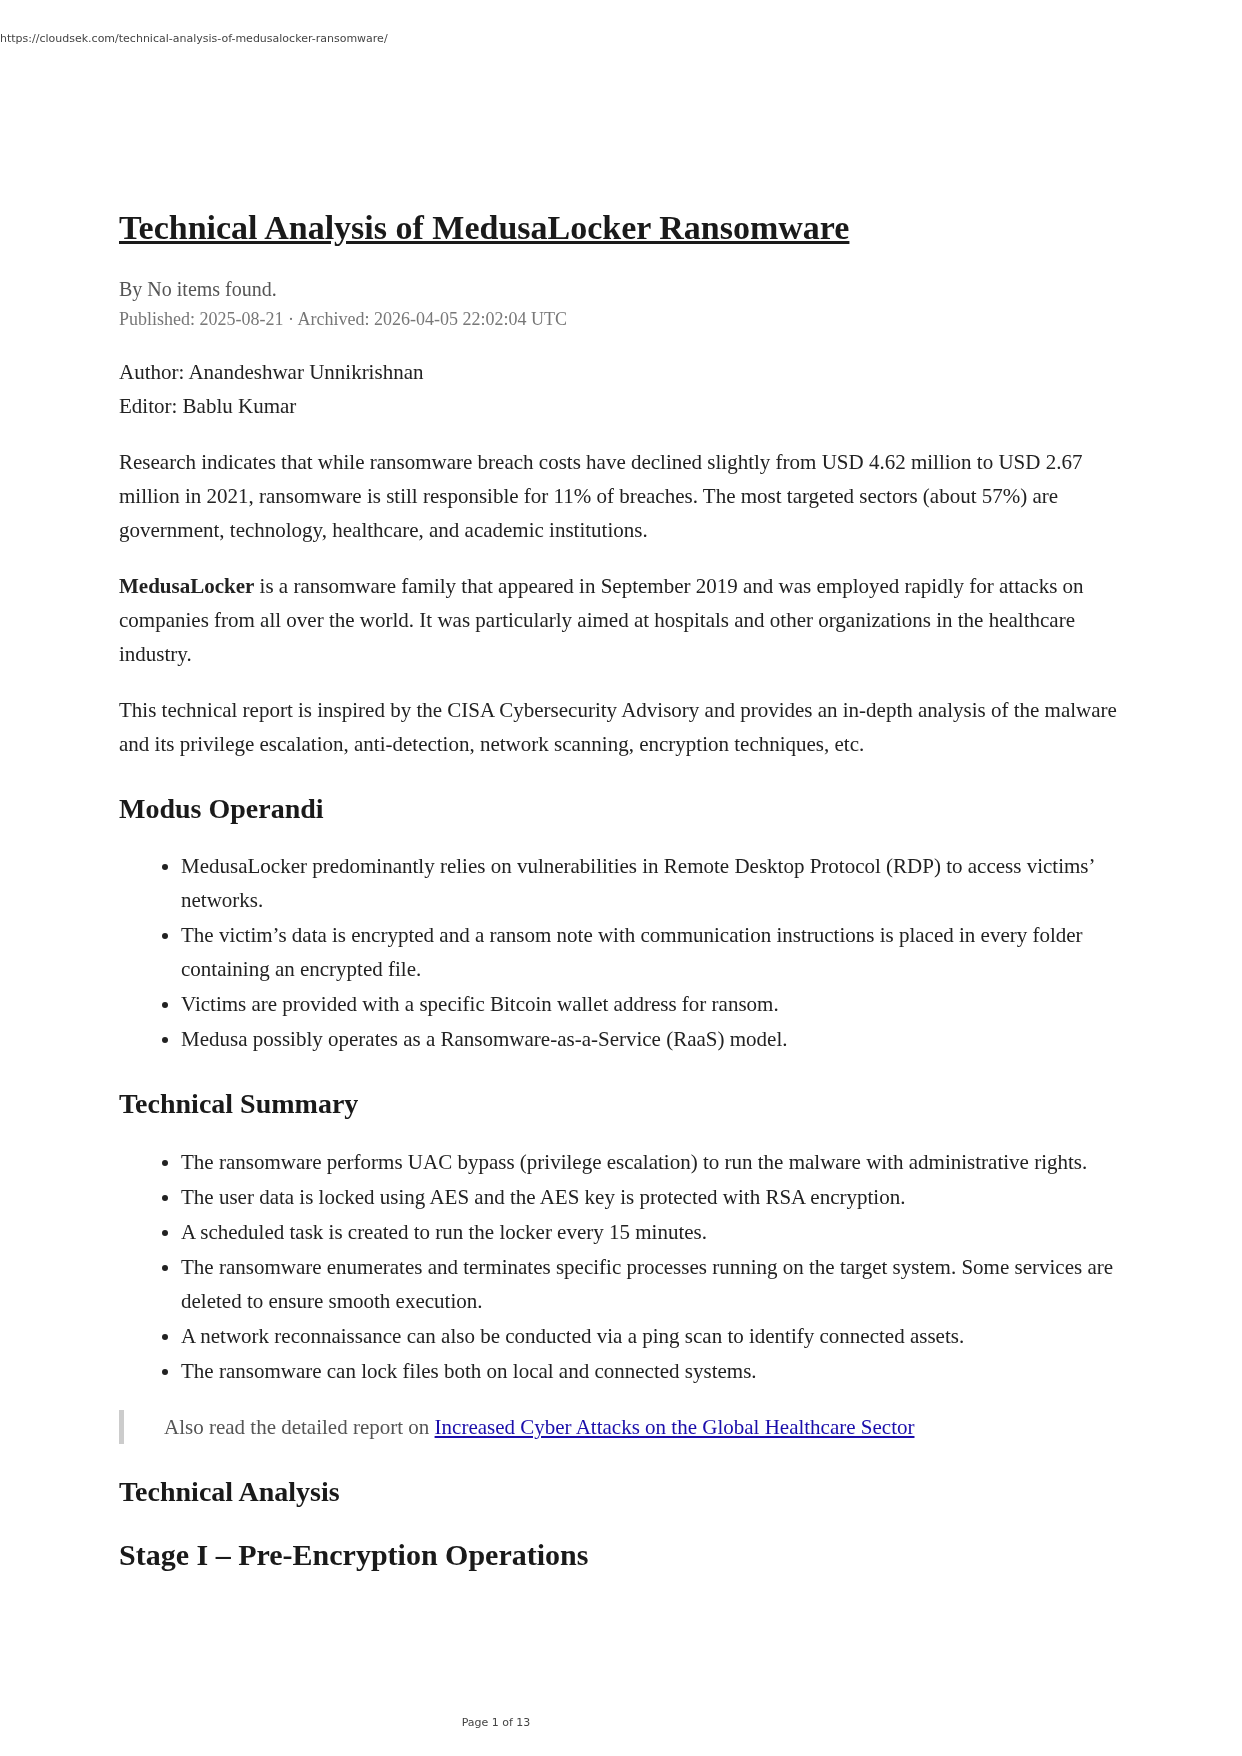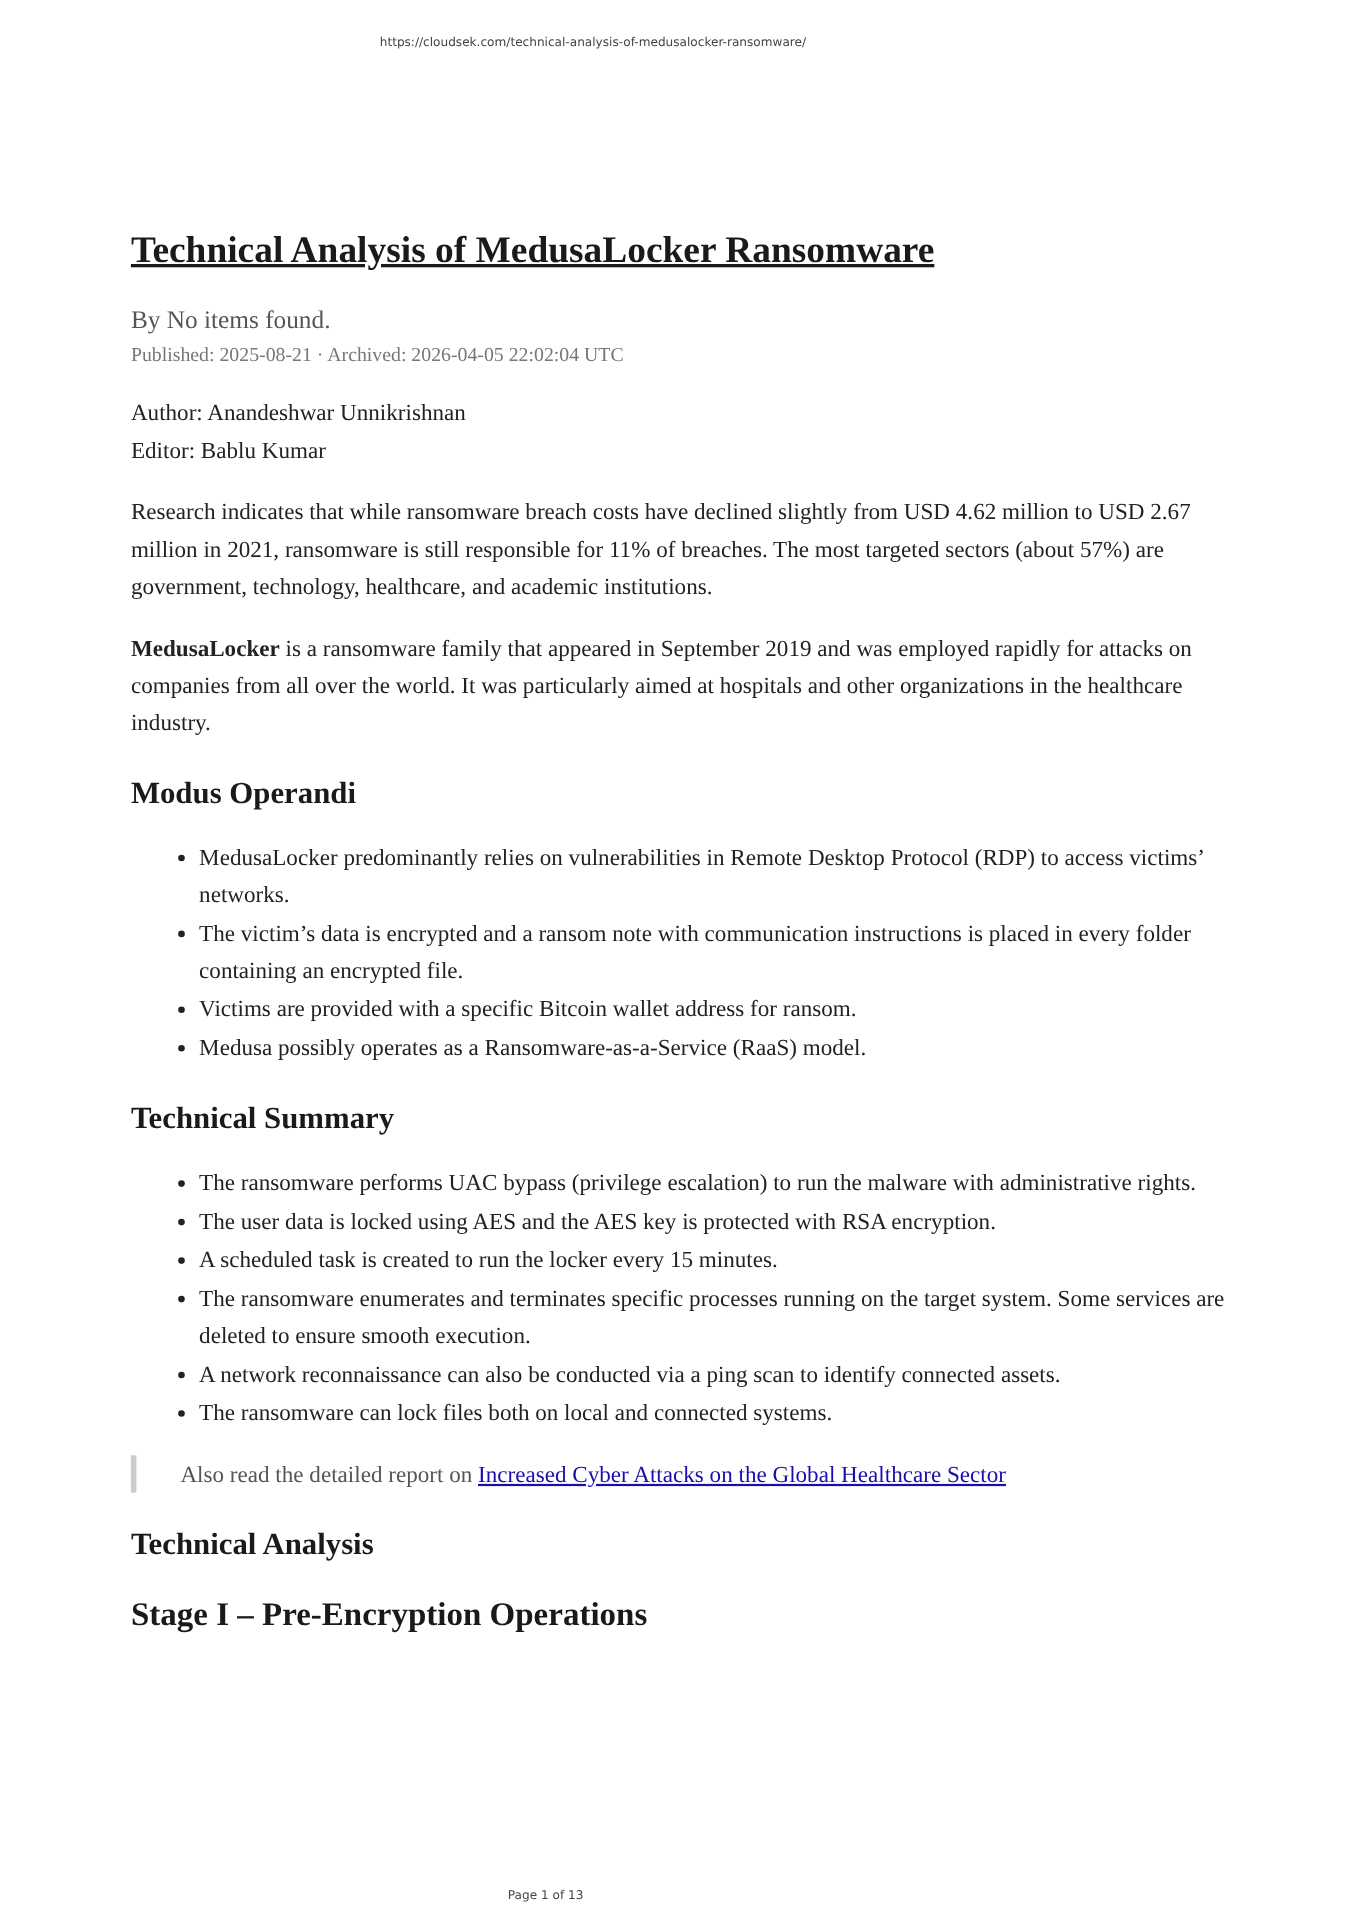--- a/index.html
+++ b/index.html
@@ -9,42 +9,41 @@
       position: relative;
       overflow: hidden;
       font-family: "Liberation Serif", serif;
       color: #222222;
     }
     .page-url {
       position: absolute;
       top: 32px;
       left: 0;
       width: 1078px;
-      text-align: center;
       font-family: "DejaVu Sans", sans-serif;
       font-size: 11px;
       color: #444444;
     }
     .content {
       position: absolute;
       left: 119px;
       top: 208px;
       width: 1004px;
     }
     h1.title {
       margin: 0;
       font-size: 34px;
       font-weight: bold;
       color: #1a1a1a;
       line-height: 1.2;
       text-decoration: underline;
     }
     .byline {
       margin-top: 29px;
-      font-size: 23px;
+      font-size: 20px;
       color: #555555;
     }
     .meta {
       margin-top: 8px;
       font-size: 18px;
       color: #777777;
     }
     .credits {
       margin-top: 25px;
       font-size: 21px;
@@ -109,20 +108,21 @@
 
   <div class="credits">
     <div>Author: Anandeshwar Unnikrishnan</div>
     <div>Editor: Bablu Kumar</div>
   </div>
 
   <p class="para">Research indicates that while ransomware breach costs have declined slightly from USD 4.62 million to USD 2.67 million in 2021, ransomware is still responsible for 11% of breaches. The most targeted sectors (about 57%) are government, technology, healthcare, and academic institutions.</p>
 
   <p class="para"><strong>MedusaLocker</strong><span> is a ransomware family that appeared in September 2019 and was employed rapidly for attacks on companies from all over the world. It was particularly aimed at hospitals and other organizations in the healthcare industry.</span></p>
 
+  <p class="para">This technical report is inspired by the CISA Cybersecurity Advisory and provides an in-depth analysis of the malware and its privilege escalation, anti-detection, network scanning, encryption techniques, etc.</p>
 
   <h2 class="section">Modus Operandi</h2>
   <ul class="bullets">
     <li>MedusaLocker predominantly relies on vulnerabilities in Remote Desktop Protocol (RDP) to access victims’ networks.</li>
     <li>The victim’s data is encrypted and a ransom note with communication instructions is placed in every folder containing an encrypted file.</li>
     <li>Victims are provided with a specific Bitcoin wallet address for ransom.</li>
     <li>Medusa possibly operates as a Ransomware-as-a-Service (RaaS) model.</li>
   </ul>
 
   <h2 class="section">Technical Summary</h2>

